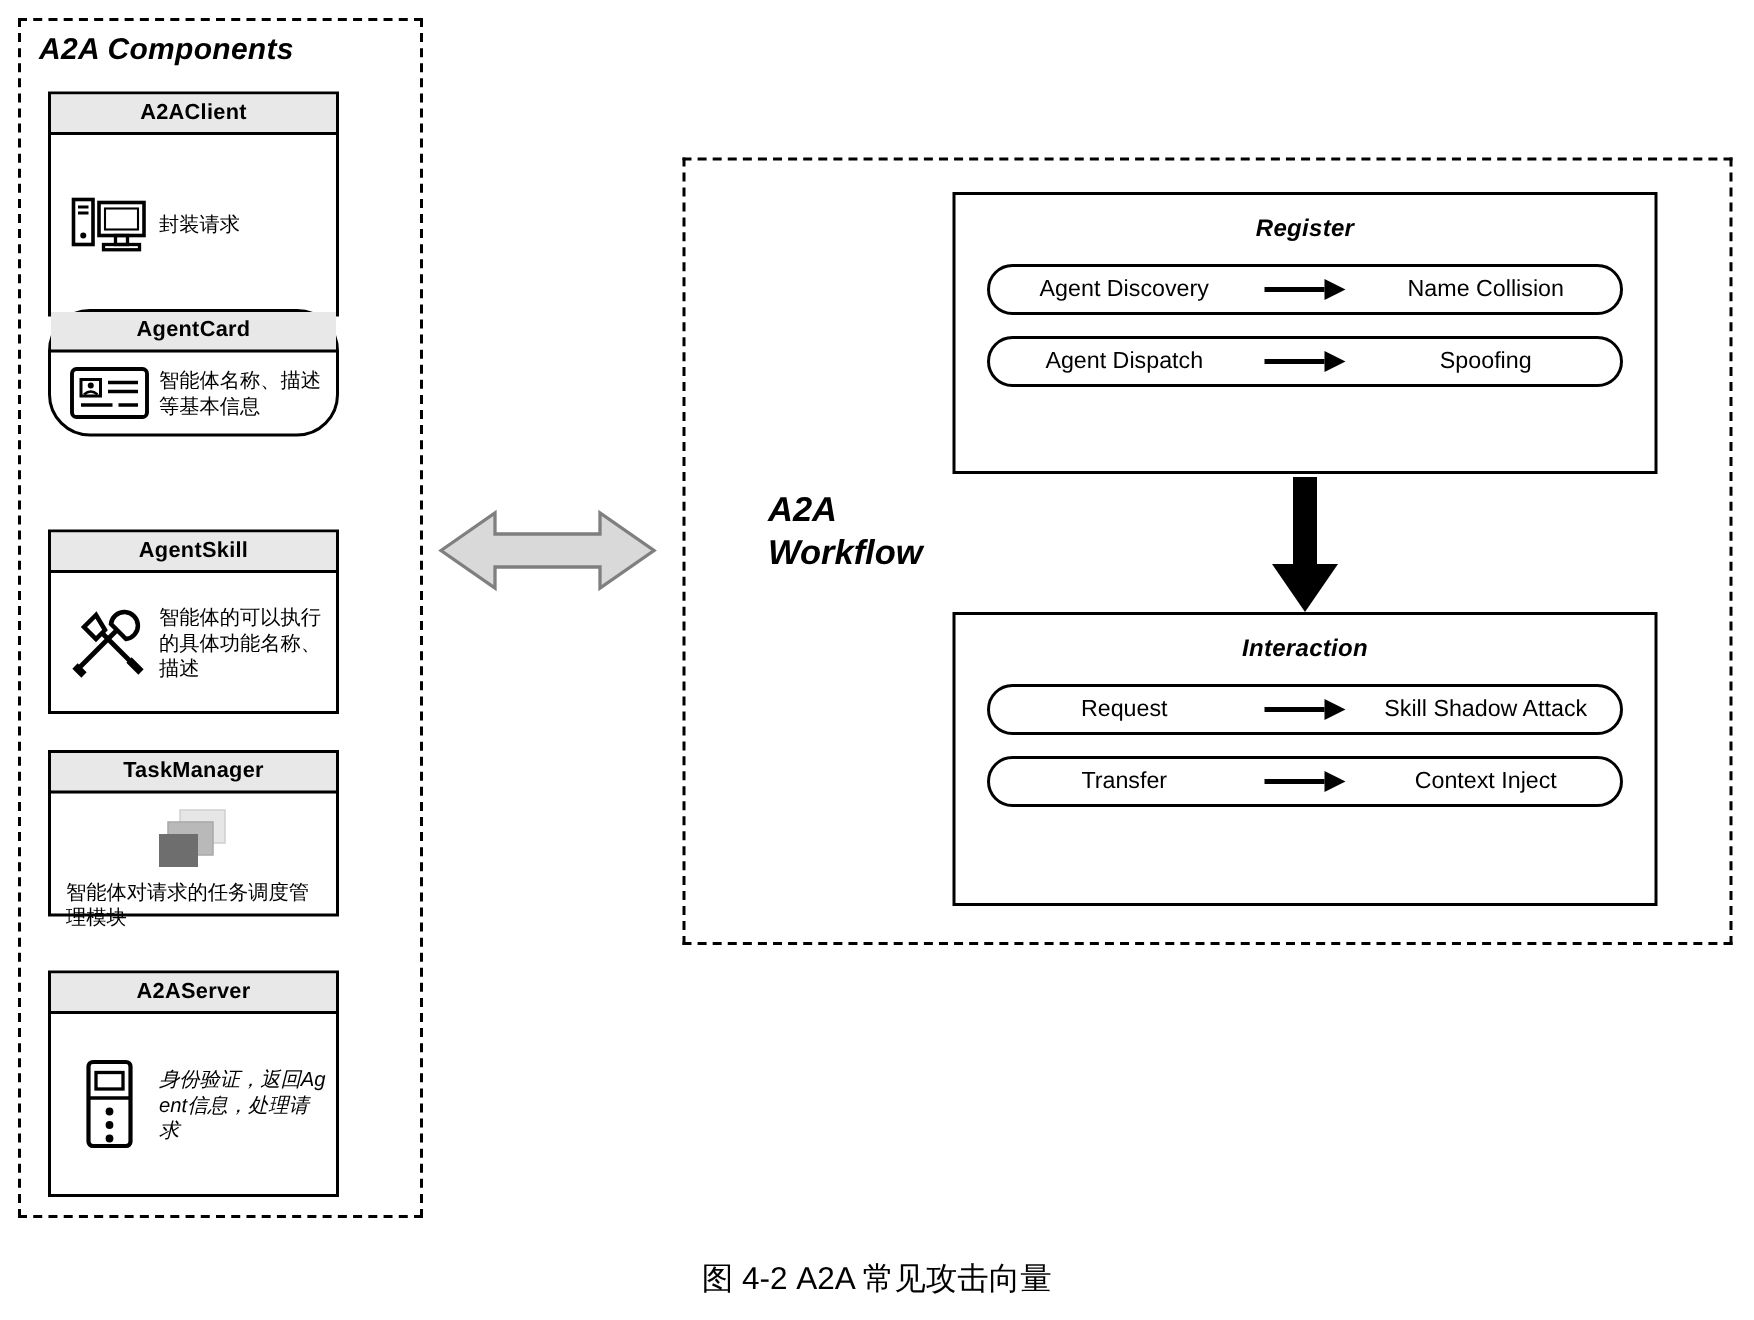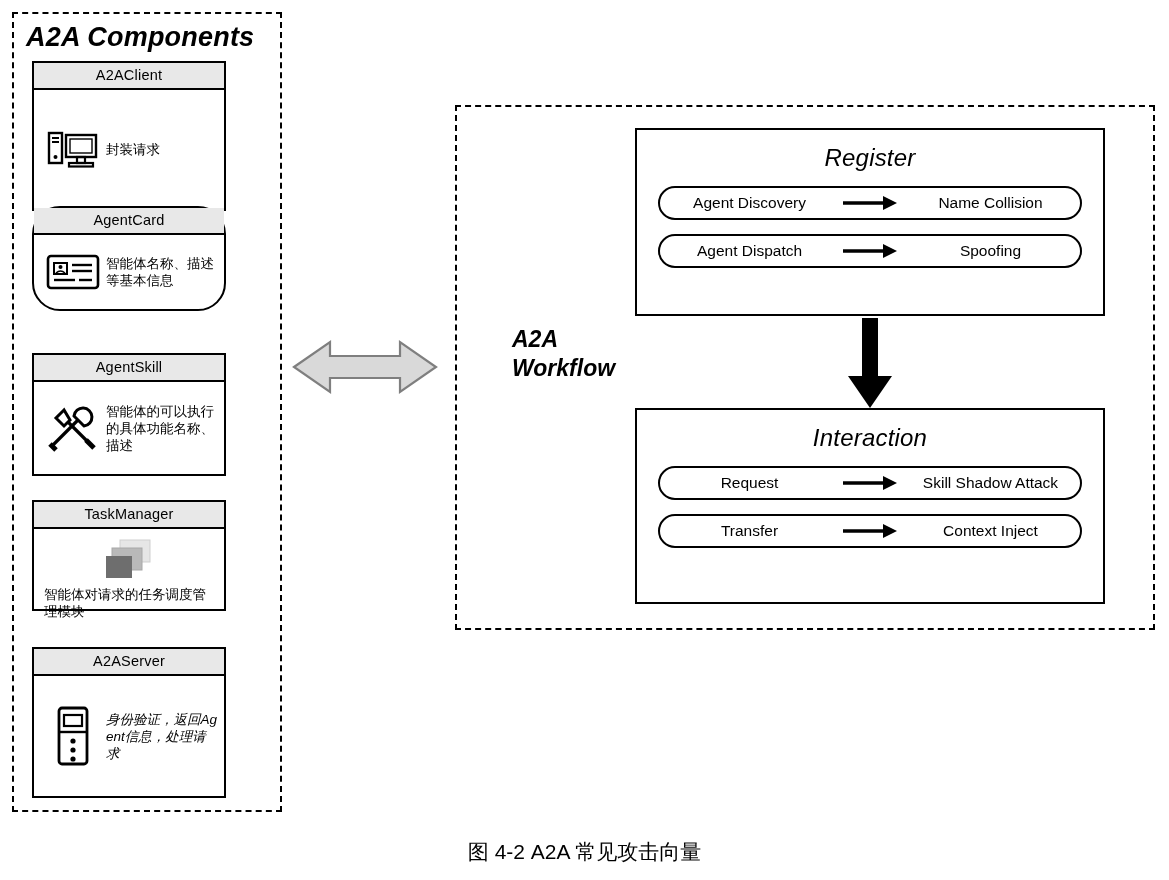--- a/index.html
+++ b/index.html
@@ -23,40 +23,40 @@
     top: 12px;
     width: 270px;
     height: 800px;
     border: 2px dashed #000;
     box-sizing: border-box;
   }
   #components-title {
     position: absolute;
     left: 26px;
     top: 22px;
-    font-size: 27px;
+    font-size: 20px;
     font-weight: bold;
     font-style: italic;
     letter-spacing: 0.2px;
   }
 
   .component-card {
     position: absolute;
     left: 32px;
     width: 194px;
     box-sizing: border-box;
     border: 2px solid #000;
     background: #fff;
   }
   .card-header {
     border-bottom: 2px solid #000;
     background: #e8e8e8;
     text-align: center;
     font-size: 14.5px;
-    font-weight: normal;
+    font-weight: bold;
     padding: 4px 0 5px 0;
     letter-spacing: 0.2px;
   }
   .card-body {
     display: flex;
     align-items: center;
     padding: 7px 6px 7px 8px;
     box-sizing: border-box;
   }
   .card-icon {
@@ -70,21 +70,21 @@
     flex: 1 1 auto;
     font-size: 13.5px;
     line-height: 1.26;
     padding-left: 2px;
     word-break: break-all;
   }
 
   #card-client   { top: 61px; }
   #card-client .card-body   { height: 119px; }
   #card-agentcard{ top: 206px; border-radius: 28px; }
-  #card-agentcard .card-body{ height: 74px; }
+  #card-agentcard .card-body{ height: 54px; }
   #card-agentskill{ top: 353px; }
   #card-agentskill .card-body{ height: 92px; }
   #card-taskmanager{ top: 500px; }
   #card-taskmanager .card-body{ height: 80px; flex-direction: column; }
   #card-a2aserver{ top: 647px; }
   #card-a2aserver .card-body{ height: 120px; font-style: italic; }
 
   
   #exchange-arrow {
     position: absolute;
@@ -120,22 +120,22 @@
     position: absolute;
     border: 2px solid #000;
     background: #fff;
     box-sizing: border-box;
   }
   #phase-register   { left: 635px; top: 128px; width: 470px; height: 188px; }
   #phase-interaction{ left: 635px; top: 408px; width: 470px; height: 196px; }
 
   .phase-title {
     text-align: center;
-    font-size: 24px;
-    font-weight: normal;
+    font-size: 16px;
+    font-weight: bold;
     font-style: italic;
     margin-top: 14px;
     letter-spacing: 0.2px;
   }
 
   .flow-row {
     position: relative;
     margin: 14px auto 0 auto;
     width: 424px;
     height: 34px;

